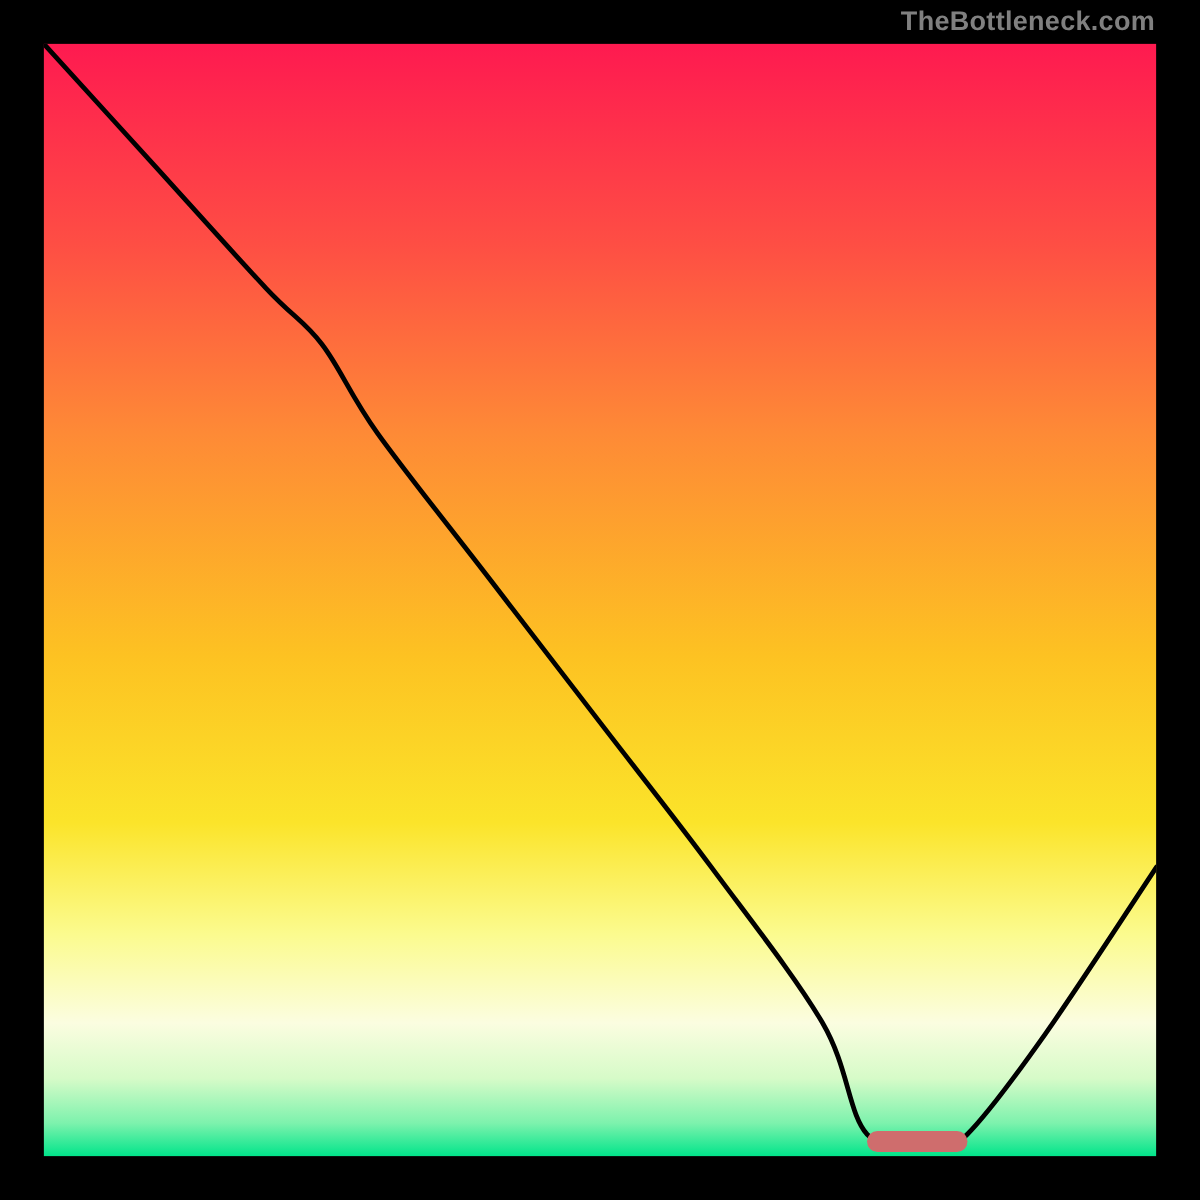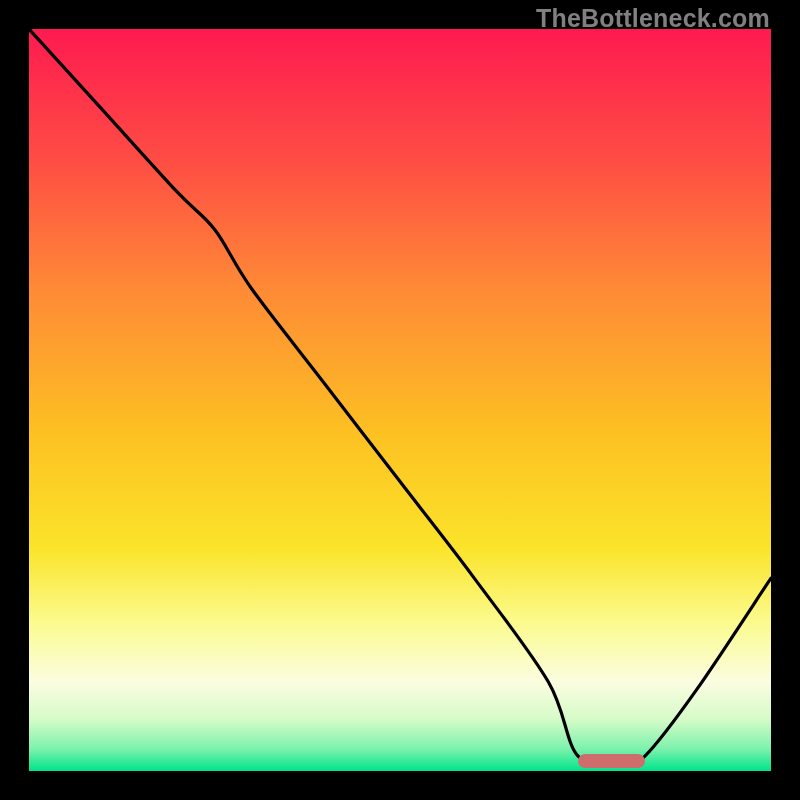--- a/index.html
+++ b/index.html
@@ -39,21 +39,21 @@
     left: 0;
     top: 0;
     width: 100%;
     height: 100%;
   }
   .watermark {
     position: absolute;
     top: 4px;
     right: 30px;
     color: #808080;
-    font-size: 25px;
+    font-size: 18px;
     font-weight: 600;
     letter-spacing: 0.2px;
   }
   .opt-marker {
     position: absolute;
     height: 14px;
     border-radius: 7px;
     background: #cf6d6d;
   }
 </style>

